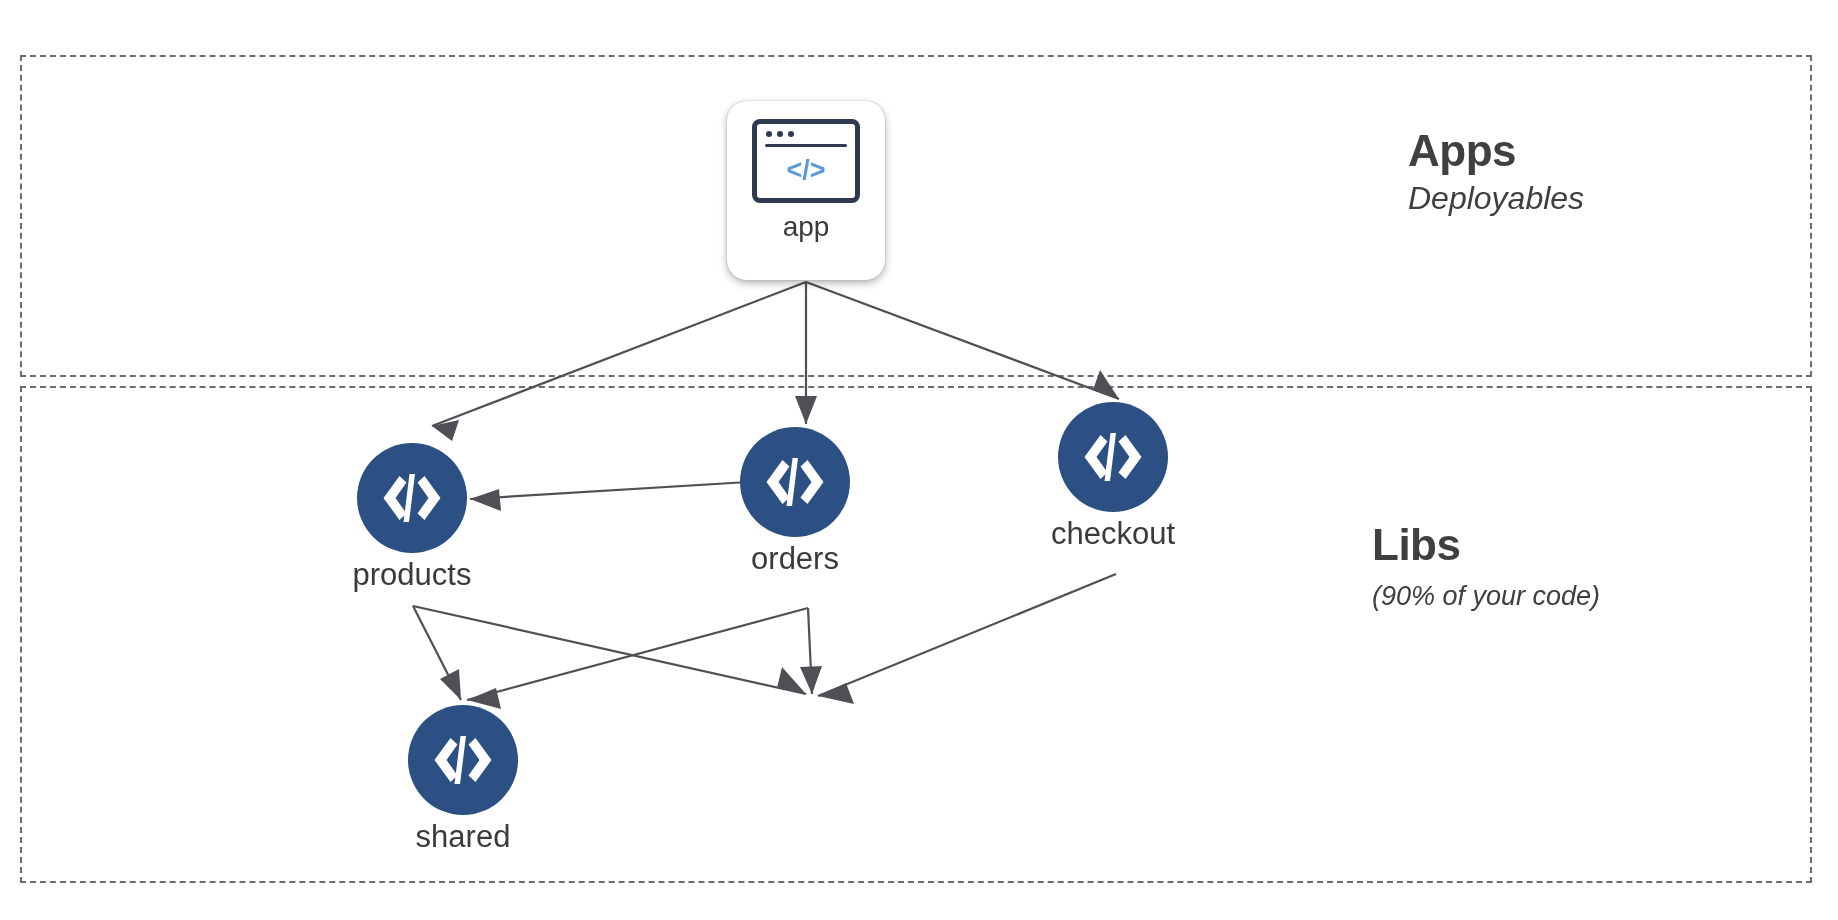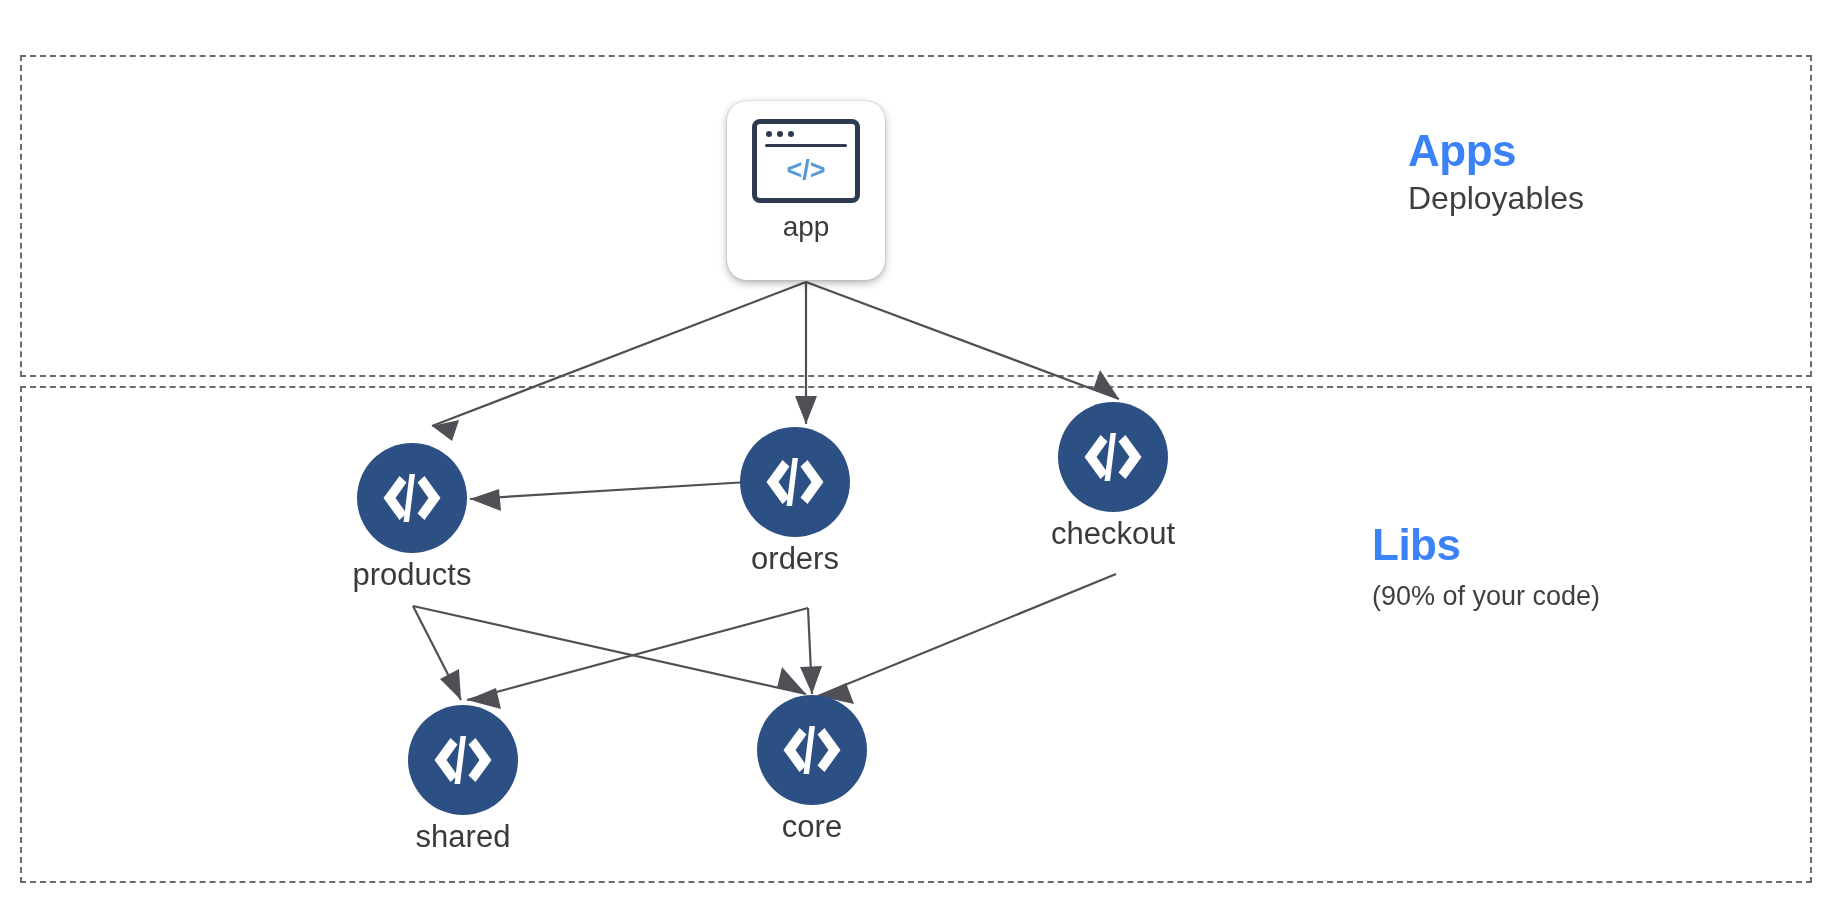--- a/index.html
+++ b/index.html
@@ -35,29 +35,30 @@
     position: absolute;
     color: #3d3d3d;
     white-space: nowrap;
   }
   .zone-caption .caption-title {
     display: block;
     font-size: 44px;
     font-weight: bold;
     line-height: 1.05;
     letter-spacing: -0.5px;
-    color: #3b82f6;
+    color: #404040;
   }
   .zone-caption .caption-sub {
     display: block;
     font-size: 32px;
     font-weight: normal;
     line-height: 1.25;
     color: #3f3f3f;
     margin-top: 4px;
+    font-style: italic;
   }
   .zone-caption.small-sub .caption-sub {
     font-size: 27px;
     margin-top: 12px;
   }
   #caption-apps { left: 1408px; top: 128px; }
   #caption-libs { left: 1372px; top: 522px; }
 
   
   #edges {
@@ -282,30 +283,20 @@
     <div class="lib-circle">
       <svg width="74" height="54" viewBox="0 0 74 54" aria-hidden="true">
         <path d="M24.5 5 L8.5 27 L24.5 49 L31.5 42.5 L20.5 27 L31.5 11.5 Z" fill="#ffffff"></path>
         <path d="M49.5 5 L65.5 27 L49.5 49 L42.5 42.5 L53.5 27 L42.5 11.5 Z" fill="#ffffff"></path>
         <path d="M40 3 L34 51 L28.5 51 L34.5 3 Z" fill="#ffffff"></path>
       </svg>
     </div>
     <div class="lib-label">checkout</div>
   </div>
 
-  <div class="lib-node" id="node-core">
-    <div class="lib-circle">
-      <svg width="74" height="54" viewBox="0 0 74 54" aria-hidden="true">
-        <path d="M24.5 5 L8.5 27 L24.5 49 L31.5 42.5 L20.5 27 L31.5 11.5 Z" fill="#ffffff"></path>
-        <path d="M49.5 5 L65.5 27 L49.5 49 L42.5 42.5 L53.5 27 L42.5 11.5 Z" fill="#ffffff"></path>
-        <path d="M40 3 L34 51 L28.5 51 L34.5 3 Z" fill="#ffffff"></path>
-      </svg>
-    </div>
-    <div class="lib-label">core</div>
-  </div>
 
   <div class="zone-caption" id="caption-apps">
     <span class="caption-title">Apps</span>
     <span class="caption-sub">Deployables</span>
   </div>
 
   <div class="zone-caption small-sub" id="caption-libs">
     <span class="caption-title">Libs</span>
     <span class="caption-sub">(90% of your code)</span>
   </div>

